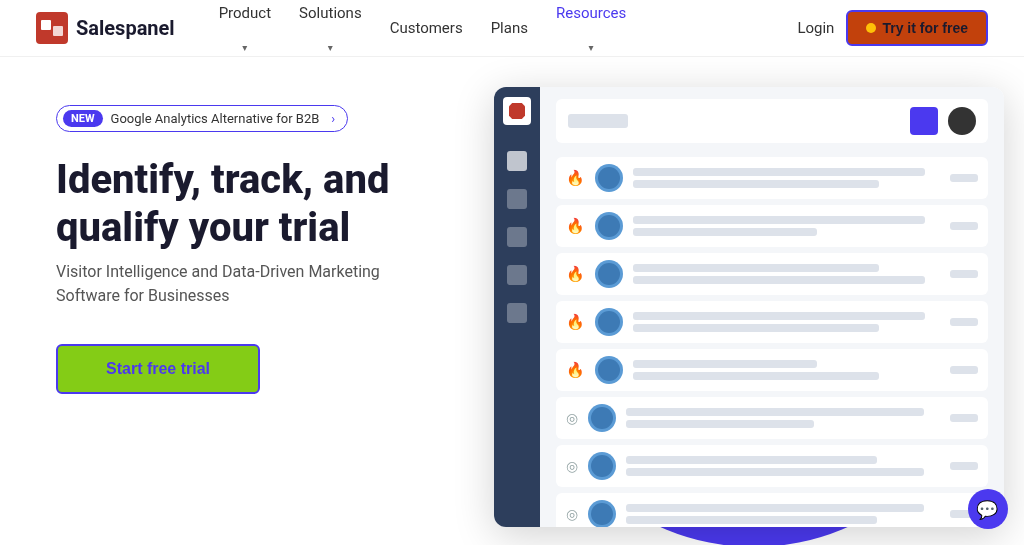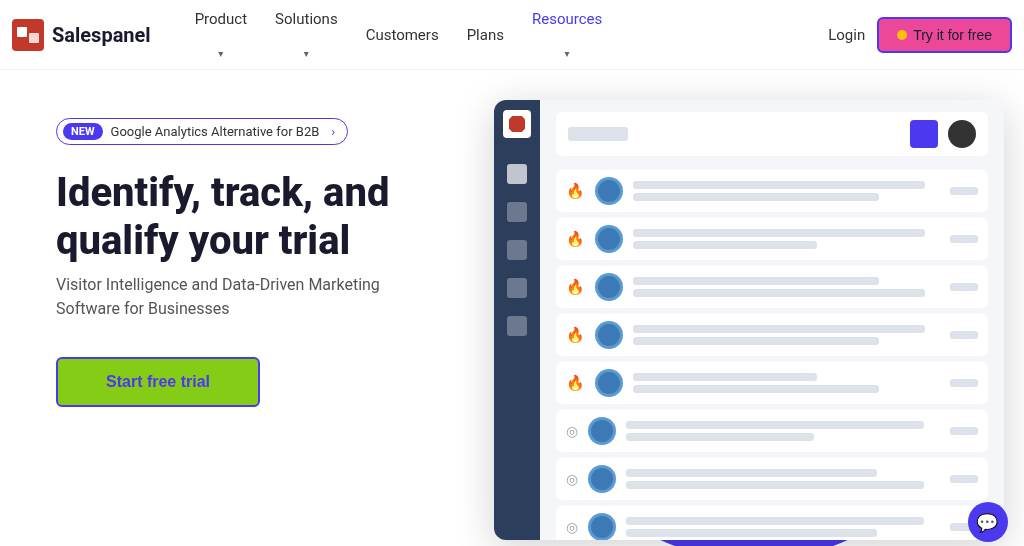--- a/index.html
+++ b/index.html
@@ -8,22 +8,22 @@
       width: 1024px;
       height: 546px;
       overflow: hidden;
       background: #fff;
     }
 
     
     .navbar {
       display: flex;
       align-items: center;
-      height: 70px;
-      padding: 0 12px;
+      height: 57px;
+      padding: 0 36px;
       border-bottom: 1px solid #f0f0f0;
       background: #fff;
       position: relative;
       z-index: 10;
     }
     .logo-area {
       display: flex;
       align-items: center;
       gap: 8px;
       margin-right: 32px;
@@ -70,24 +70,24 @@
       padding: 6px 12px;
     }
     .try-btn {
       display: flex;
       align-items: center;
       gap: 6px;
       padding: 8px 18px;
       border: 2px solid #4B39EF;
       border-radius: 6px;
       font-size: 14px;
-      font-weight: 400;
+      font-weight: 700;
       color: #1a1a2e;
       cursor: pointer;
-      background: #ec4899;
+      background: #c2410c;
     }
     .try-btn-dot {
       width: 10px;
       height: 10px;
       background: #FFC107;
       border-radius: 50%;
     }
 
     
     .hero {

